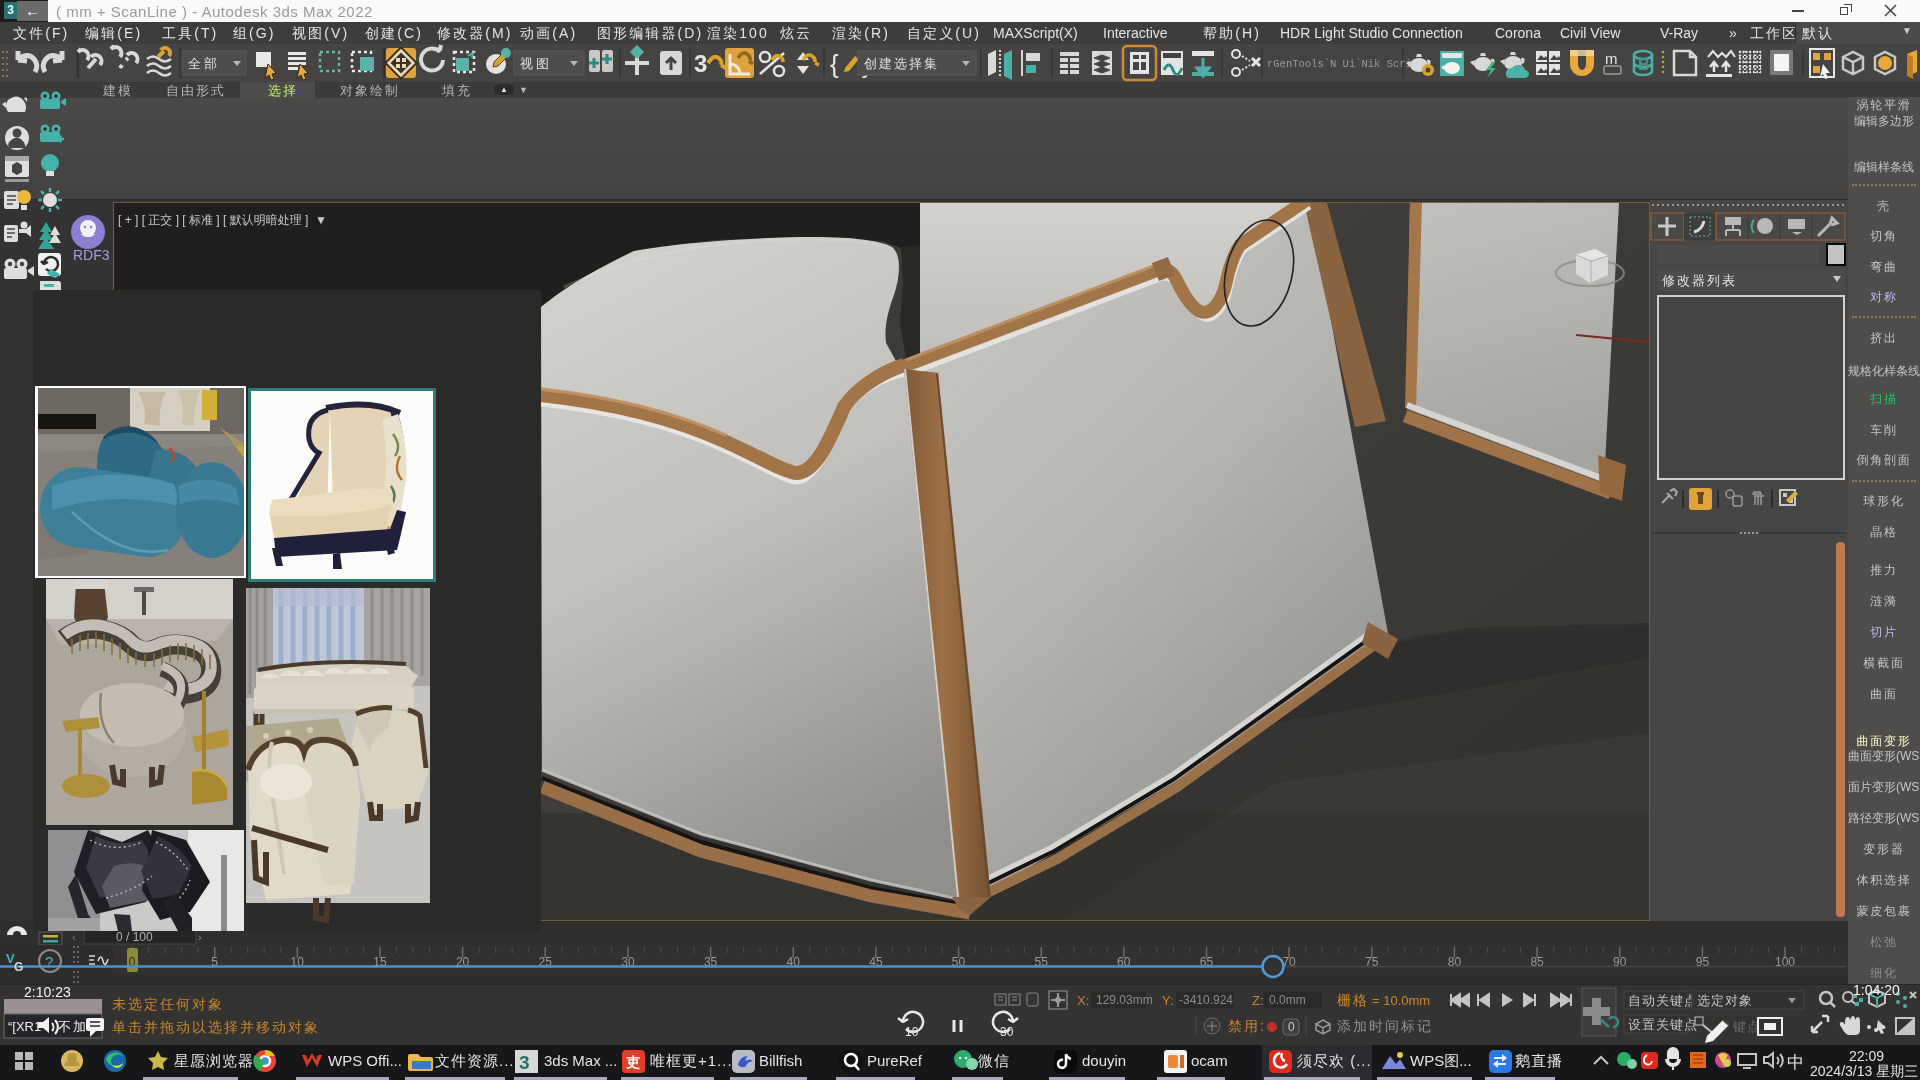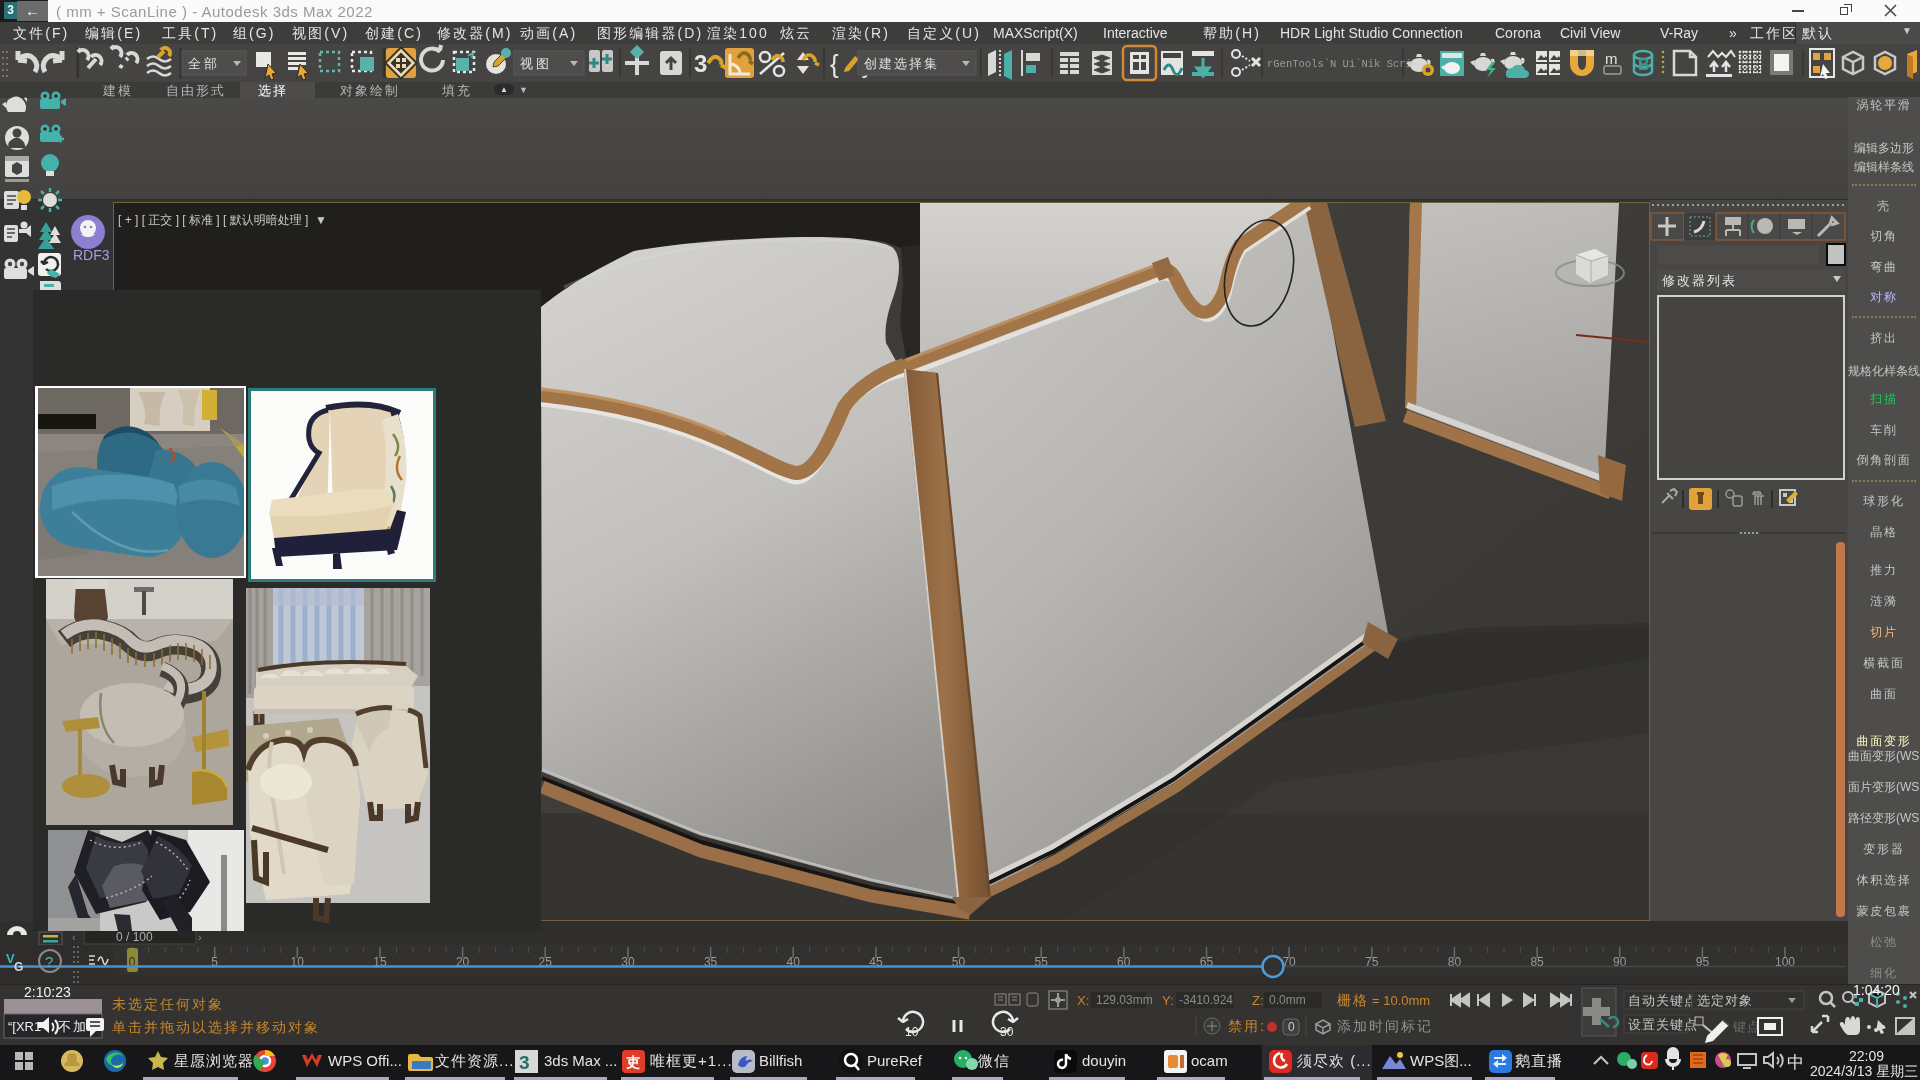--- a/index.html
+++ b/index.html
@@ -322,48 +322,48 @@
           <path d="M1875,13 l10,-5 10,5 v12 l-10,5 -10,-5 z"></path>
           <circle cx="1885" cy="19" r="7" fill="#e8a93c" stroke="none"></circle>
         </g>
 <path d="M1907,10 l10,-4 v22 l-10,4 z" fill="#e8a93c"></path>
         <path d="M1907,10 l6,3 v22 l-6,-3 z" fill="#c07c20"></path>
 </svg></div>
   <div class="abs" id="tabsrow">
     <div id="seltab"></div>
     <span class="cjk" style="left:103px">建模</span>
     <span class="cjk" style="left:166px">自由形式</span>
-    <span class="cjk" style="left:258px;color:#ffffff">选择</span>
+    <span class="cjk" style="left:268px;color:#bef264">选择</span>
     <span class="cjk" style="left:340px">对象绘制</span>
     <span class="cjk" style="left:442px">填充</span>
     <span style="left:494px;top:2px;width:20px;height:11px;background:#2b2b2a;border-radius:5px;color:#ddd;font-size:8px;text-align:center;line-height:11px">▲</span>
     <span style="left:519px;font-size:9px;color:#bbb;top:3px">▼</span>
   </div>
   <div class="abs" id="ribbon"></div>
   <div class="abs" id="modcol">
       <div class="modsep" style="top:87px"></div>
 <div class="modsep" style="top:219px"></div>
 <div class="modsep" style="top:383px"></div>
 <div class="modbtn cjk" style="top:0px;color:#c6c6c4">涡轮平滑</div>
-<div class="modbtn" style="top:43px;color:#c6c6c4">编辑多边形</div>
+<div class="modbtn" style="top:16px;color:#c6c6c4">编辑多边形</div>
 <div class="modbtn" style="top:62px;color:#c6c6c4">编辑样条线</div>
 <div class="modbtn cjk" style="top:101px;color:#c6c6c4">壳</div>
 <div class="modbtn cjk" style="top:131px;color:#c6c6c4">切角</div>
 <div class="modbtn cjk" style="top:162px;color:#c6c6c4">弯曲</div>
 <div class="modbtn cjk" style="top:192px;color:#c4b5fd">对称</div>
 <div class="modbtn cjk" style="top:233px;color:#c6c6c4">挤出</div>
 <div class="modbtn" style="top:266px;color:#c6c6c4">规格化样条线</div>
 <div class="modbtn cjk" style="top:294px;color:#22c55e">扫描</div>
 <div class="modbtn cjk" style="top:325px;color:#c6c6c4">车削</div>
 <div class="modbtn cjk" style="top:355px;color:#c6c6c4">倒角剖面</div>
 <div class="modbtn cjk" style="top:396px;color:#c6c6c4">球形化</div>
 <div class="modbtn cjk" style="top:427px;color:#c6c6c4">晶格</div>
 <div class="modbtn cjk" style="top:465px;color:#c6c6c4">推力</div>
 <div class="modbtn cjk" style="top:496px;color:#c6c6c4">涟漪</div>
-<div class="modbtn cjk" style="top:527px;color:#fdba74">切片</div>
+<div class="modbtn cjk" style="top:527px;color:#c4b5fd">切片</div>
 <div class="modbtn cjk" style="top:558px;color:#c6c6c4">横截面</div>
 <div class="modbtn cjk" style="top:589px;color:#c6c6c4">曲面</div>
 <div class="modbtn cjk" style="top:636px;color:#fef9c3">曲面变形</div>
 <div class="modbtn" style="top:651px;color:#c6c6c4">曲面变形(WSM</div>
 <div class="modbtn" style="top:682px;color:#c6c6c4">面片变形(WSM</div>
 <div class="modbtn" style="top:713px;color:#c6c6c4">路径变形(WSM</div>
 <div class="modbtn cjk" style="top:744px;color:#c6c6c4">变形器</div>
 <div class="modbtn cjk" style="top:775px;color:#c6c6c4">体积选择</div>
 <div class="modbtn cjk" style="top:806px;color:#c6c6c4">蒙皮包裹</div>
 <div class="modbtn cjk" style="top:837px;color:#8f8f8d">松弛</div>

